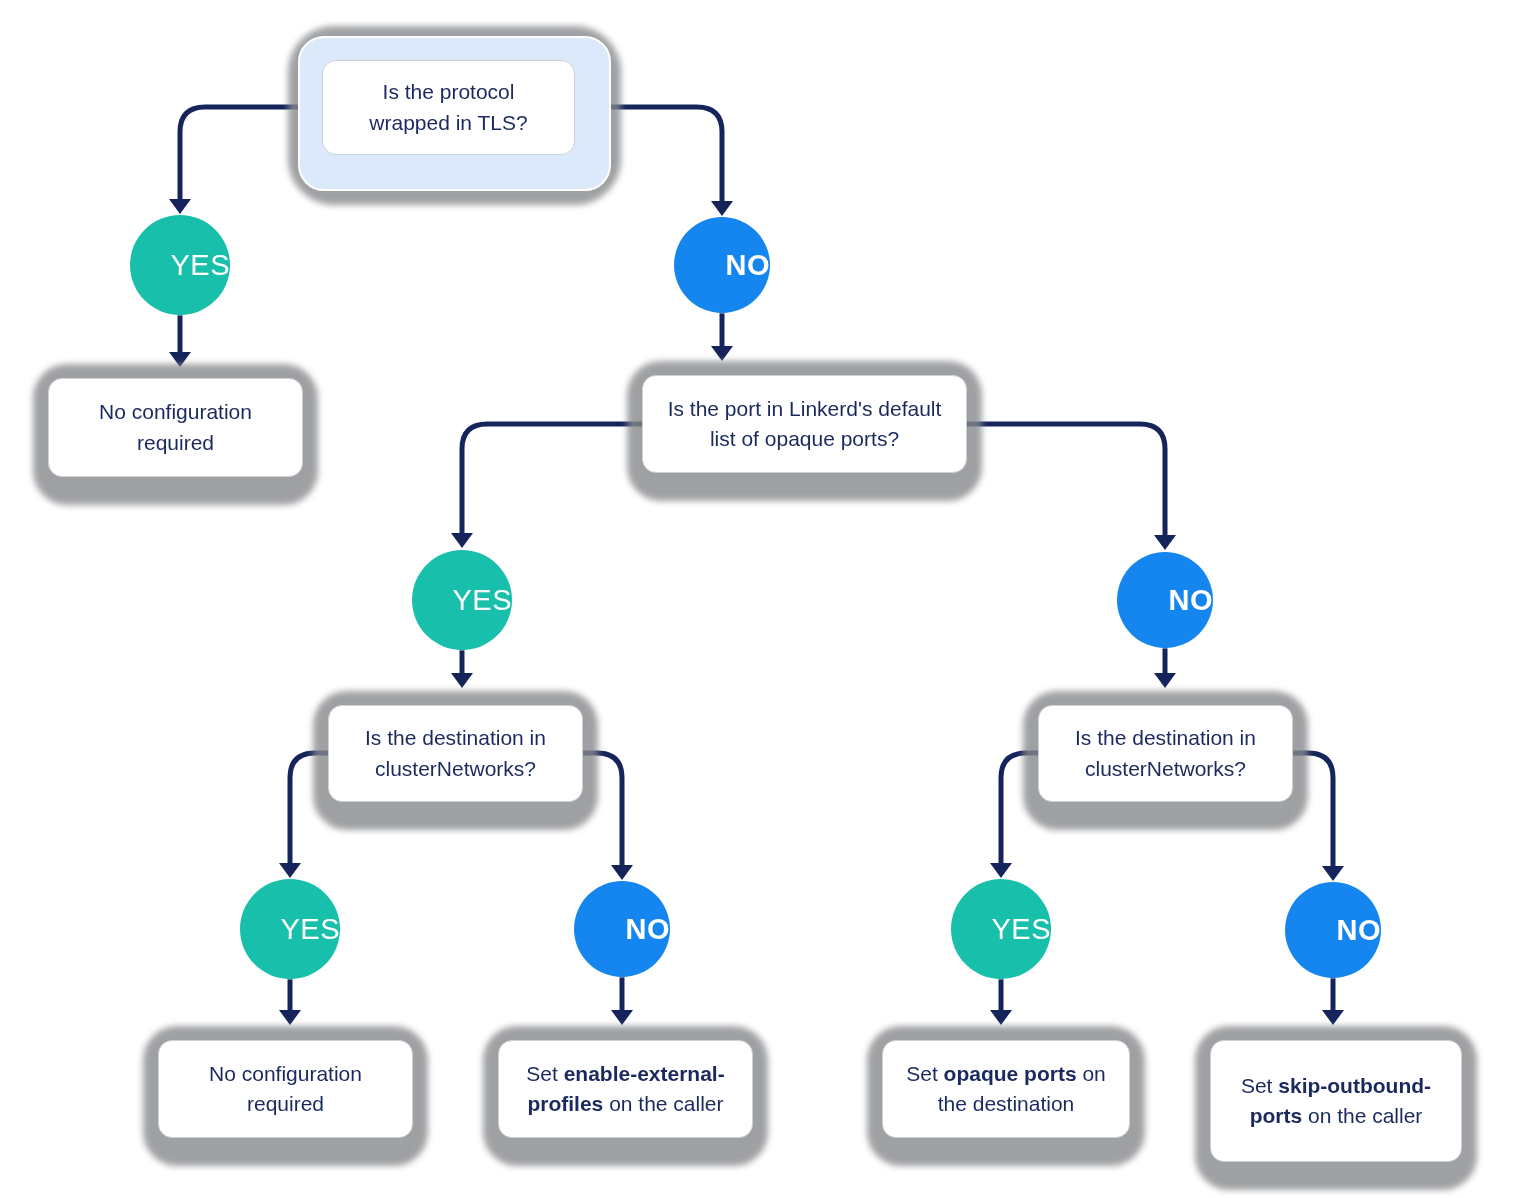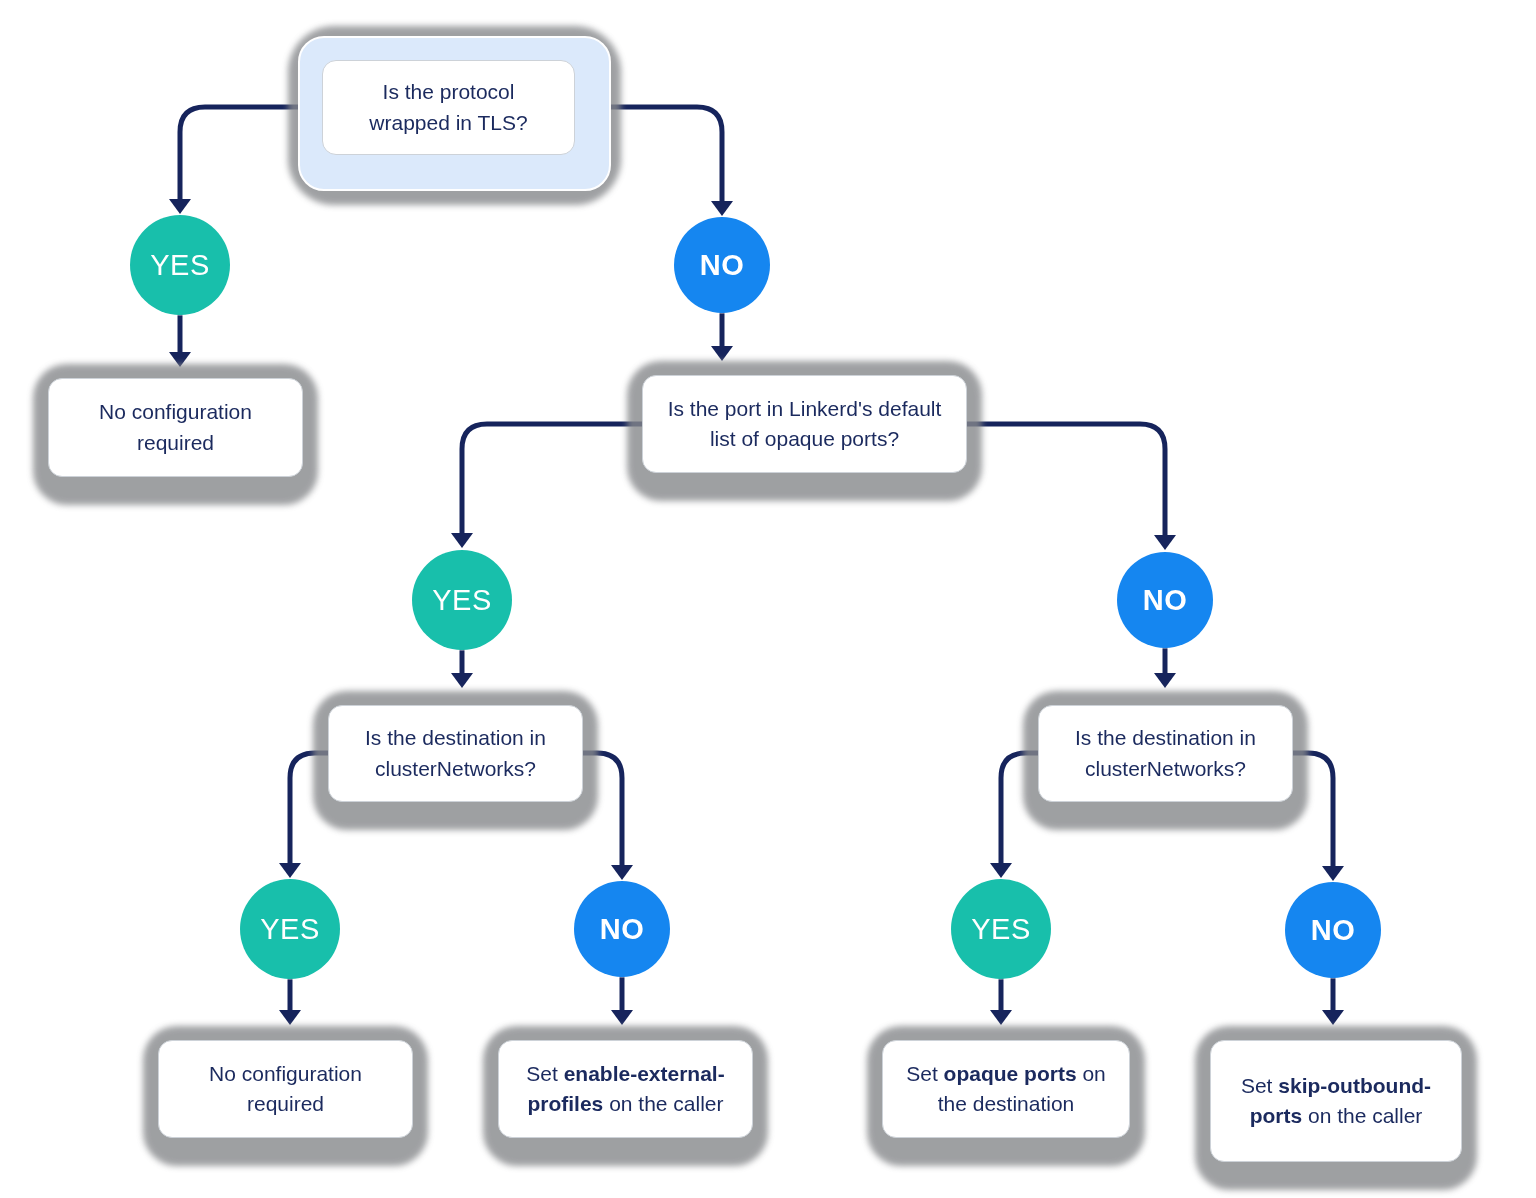--- a/index.html
+++ b/index.html
@@ -50,21 +50,21 @@
     color:var(--text);
     font-size:21px;line-height:1.45;
     padding:0 12px;
   }
   .card .txt{display:inline-block;}
   .b{font-weight:700;}
 
   .circle{
     position:absolute;
     border-radius:50%;
-    display:flex;align-items:center;justify-content:center;
+    display:flex;align-items:center;justify-content:flex-end;
     color:#ffffff;
     font-size:29px;
     letter-spacing:.5px;
     box-shadow:0 0 0 1px rgba(255,255,255,.35);
   }
   .circle.yes{width:100px;height:100px;background:var(--yes);}
   .circle.no{width:96px;height:96px;background:var(--no);font-weight:bold;}
 </style>
 </head>
 <body>

